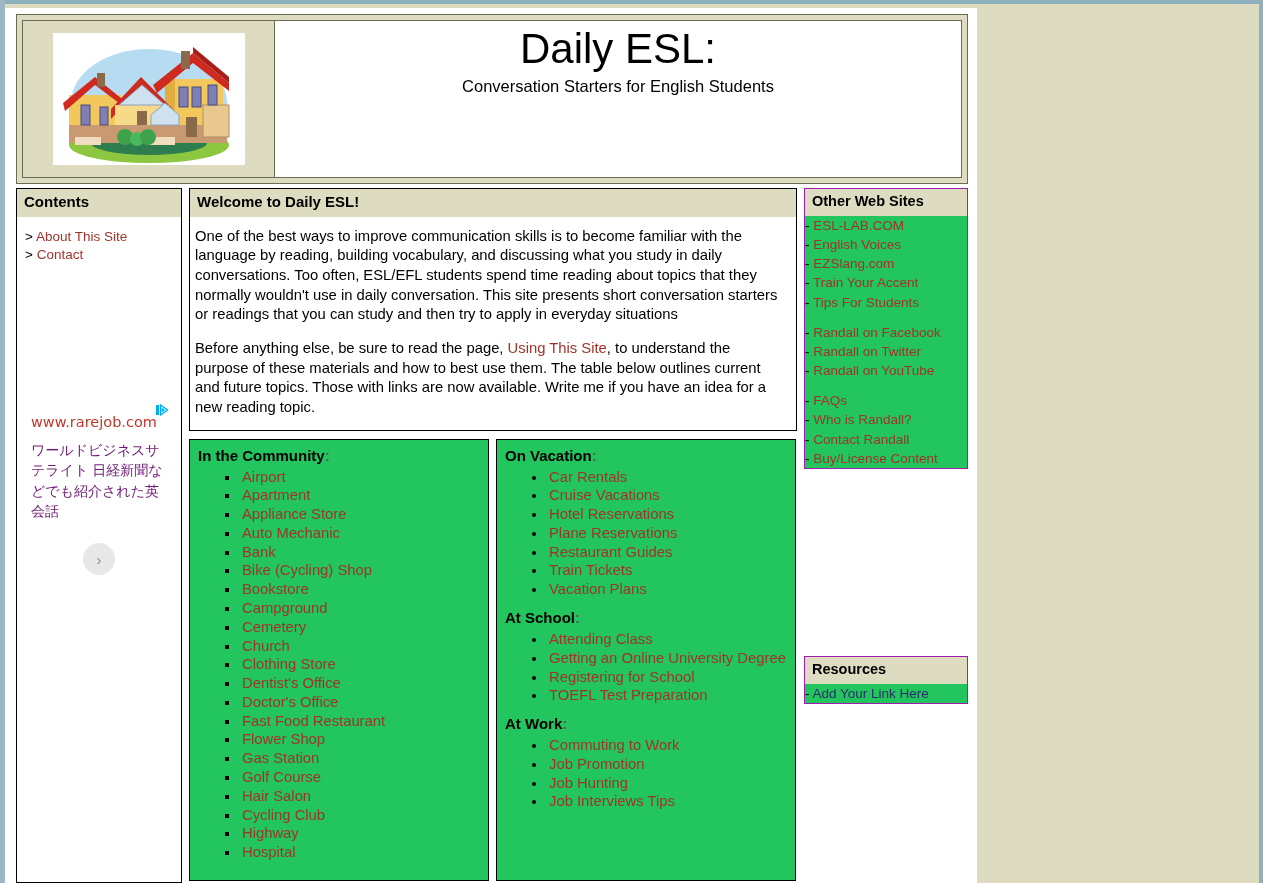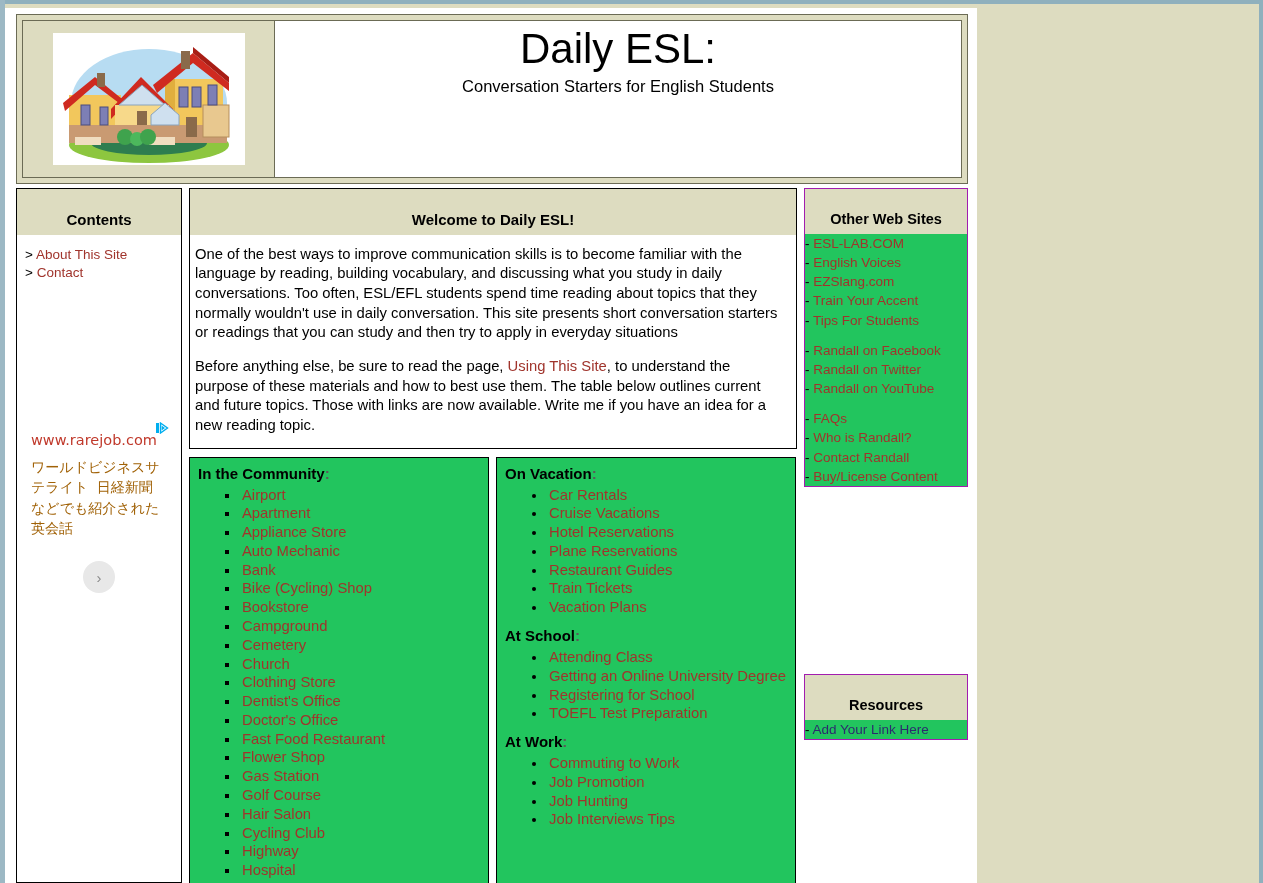--- a/index.html
+++ b/index.html
@@ -138,23 +138,22 @@
   .panel {
     border: 1px solid #a21caf;
     box-sizing: border-box;
     background: #22c55e;
   }
   .panel-head {
     background: #dddcc0;
     font-weight: bold;
     font-size: 15px;
     color: #000;
-    padding: 23px 7px 6px 7px;
+    padding: 5px 7px 6px 7px;
     line-height: 1.1;
-    text-align: center;
   }
   .panel-head.sm {
     font-size: 14.5px;
   }
   .panel-body {
     padding: 10px 8px 8px 8px;
   }
 
   
   .side-link-row {
@@ -196,24 +195,24 @@
     font-weight: bold;
   }
   .ad-url {
     font-size: 14.5px;
     color: #c0392b;
     margin-top: 7px;
     font-family: "DejaVu Sans", sans-serif;
   }
   .ad-desc {
     font-size: 14px;
-    color: #a16207;
+    color: #701a75;
     line-height: 1.45;
     margin-top: 10px;
-    font-family: Liberation Mono, monospace;
+    font-family: Liberation Sans, sans-serif;
   }
   .ad-arrow {
     width: 32px; height: 32px;
     border-radius: 50%;
     background: #e8e8e8;
     margin: 22px auto 0 auto;
     color: #8a8a8a;
     font-size: 15px;
     display: flex;
     align-items: center;

